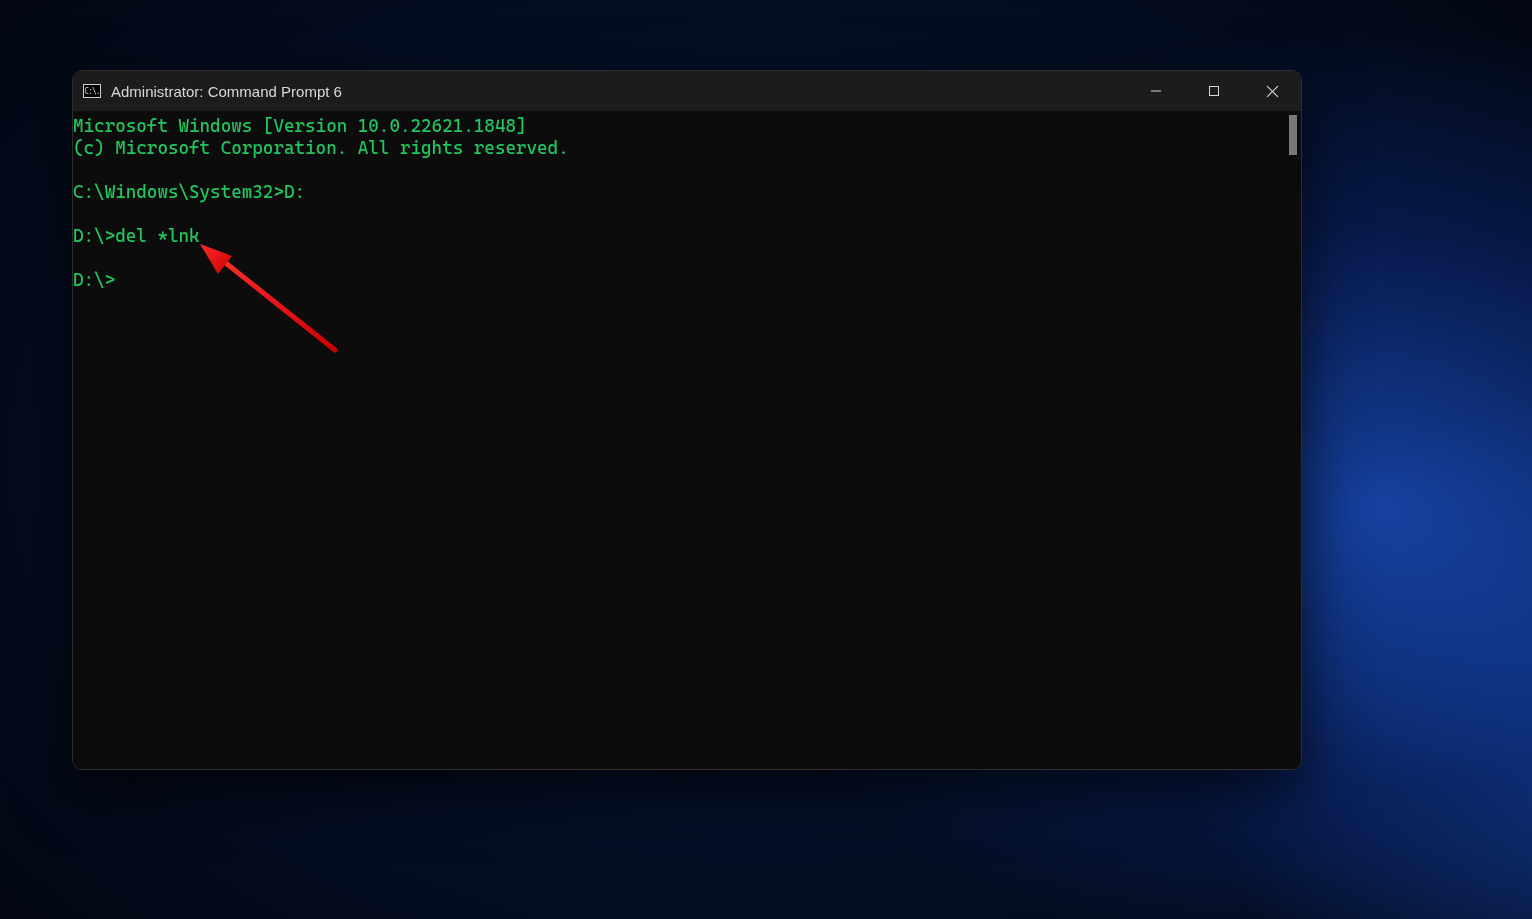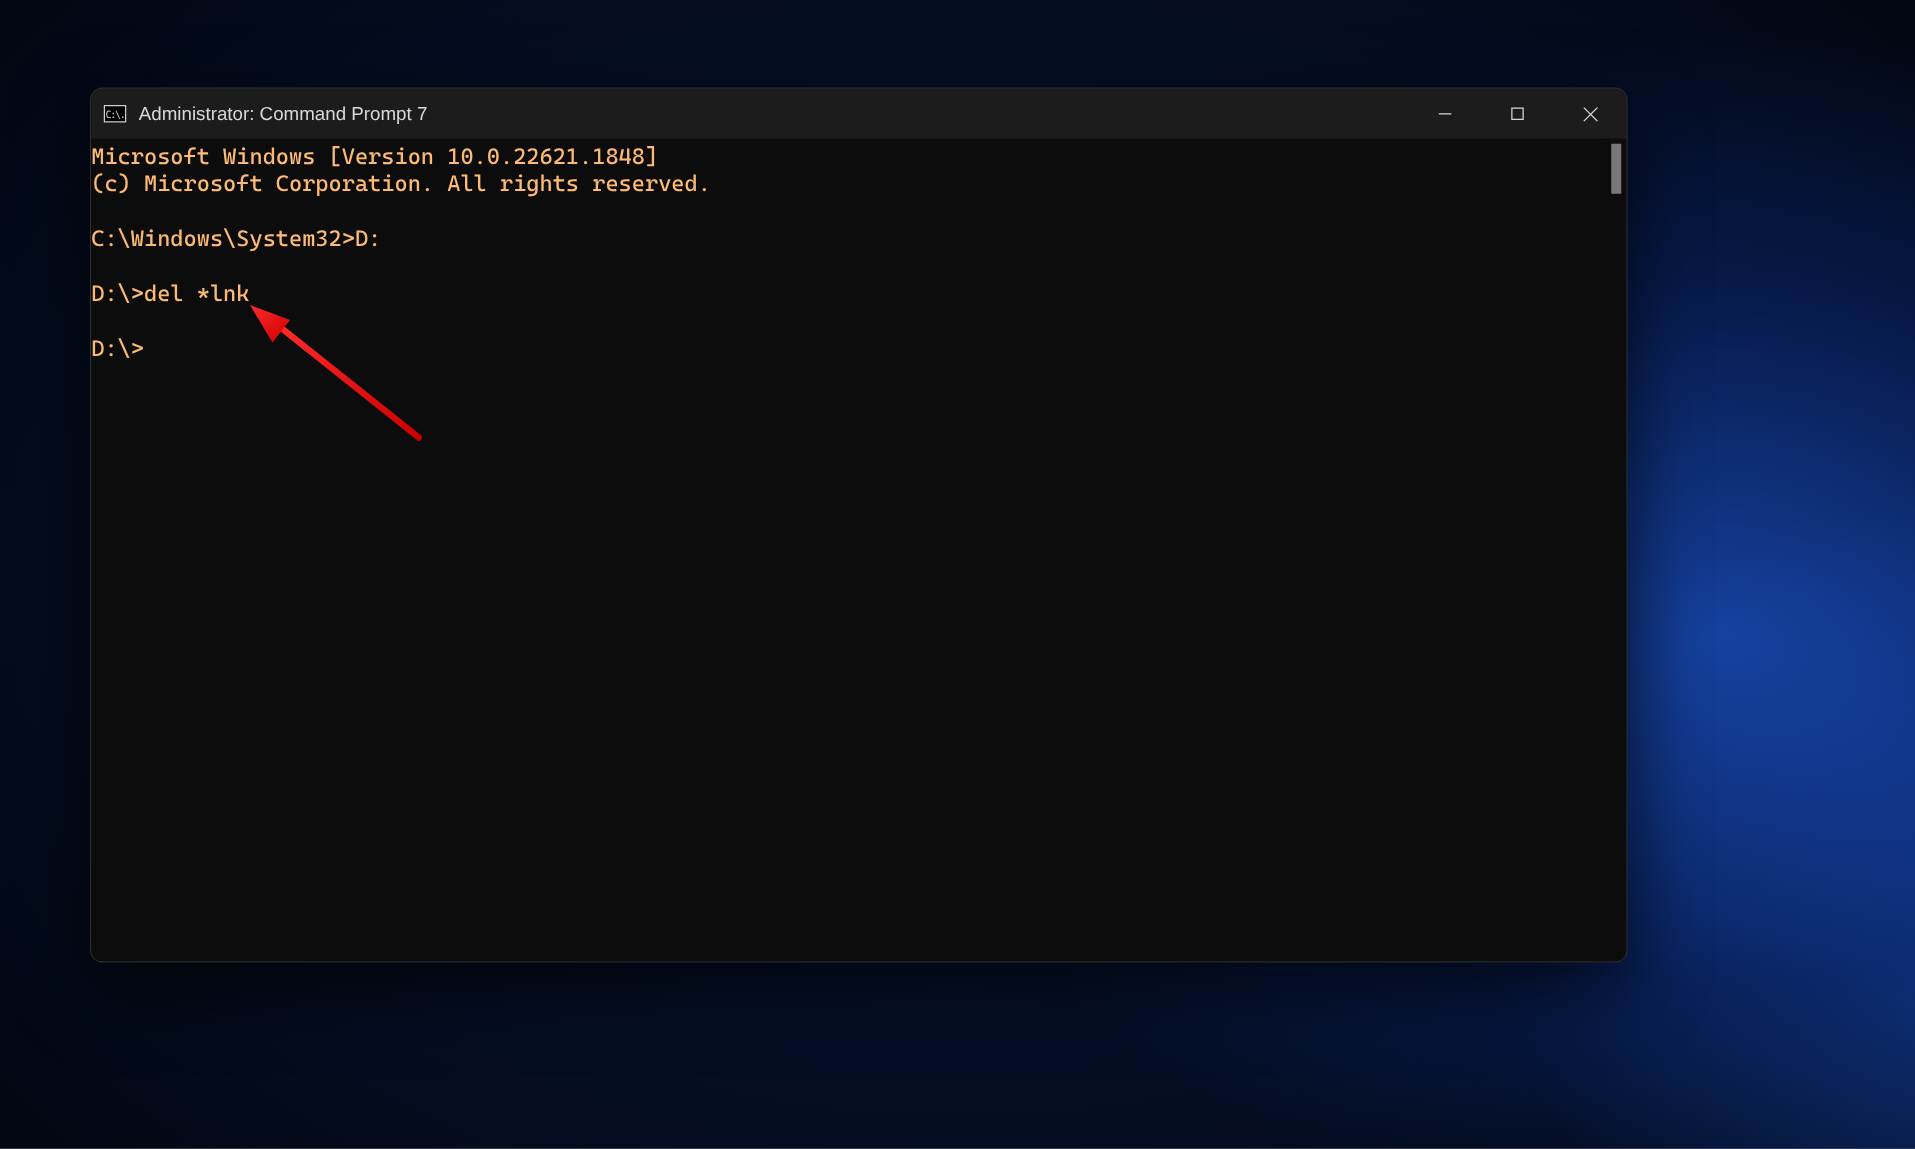--- a/index.html
+++ b/index.html
@@ -76,21 +76,21 @@
       display: flex;
       background: #0c0c0c;
       position: relative;
     }
     .terminal {
       flex: 1 1 auto;
       padding: 4px 0 0 0;
       font-family: Consolas, "Cascadia Mono", monospace;
       font-size: 18px;
       line-height: 22px;
-      color: #fdba74;
+      color: #22c55e;
       white-space: pre;
       overflow: hidden;
     }
     .scrollbar-track {
       width: 18px;
       background: #0c0c0c;
       position: relative;
     }
     .scrollbar-thumb {
       position: absolute;
@@ -112,21 +112,21 @@
       pointer-events: none;
     }
   </style>
 </head>
 <body>
 
 <div class="window">
 
   <div class="titlebar">
     <span class="app-icon">C:\.</span>
-    <span class="title-text">Administrator: Command Prompt 7</span>
+    <span class="title-text">Administrator: Command Prompt 6</span>
     <span class="titlebar-spacer"></span>
     <span class="win-ctrl">
       <svg viewBox="0 0 12 12">
           <line x1="1" y1="6" x2="11" y2="6"></line>
         </svg>
     </span>
     <span class="win-ctrl">
       <svg viewBox="0 0 12 12">
           <rect x="1.5" y="1.5" width="9" height="9"></rect>
         </svg>

